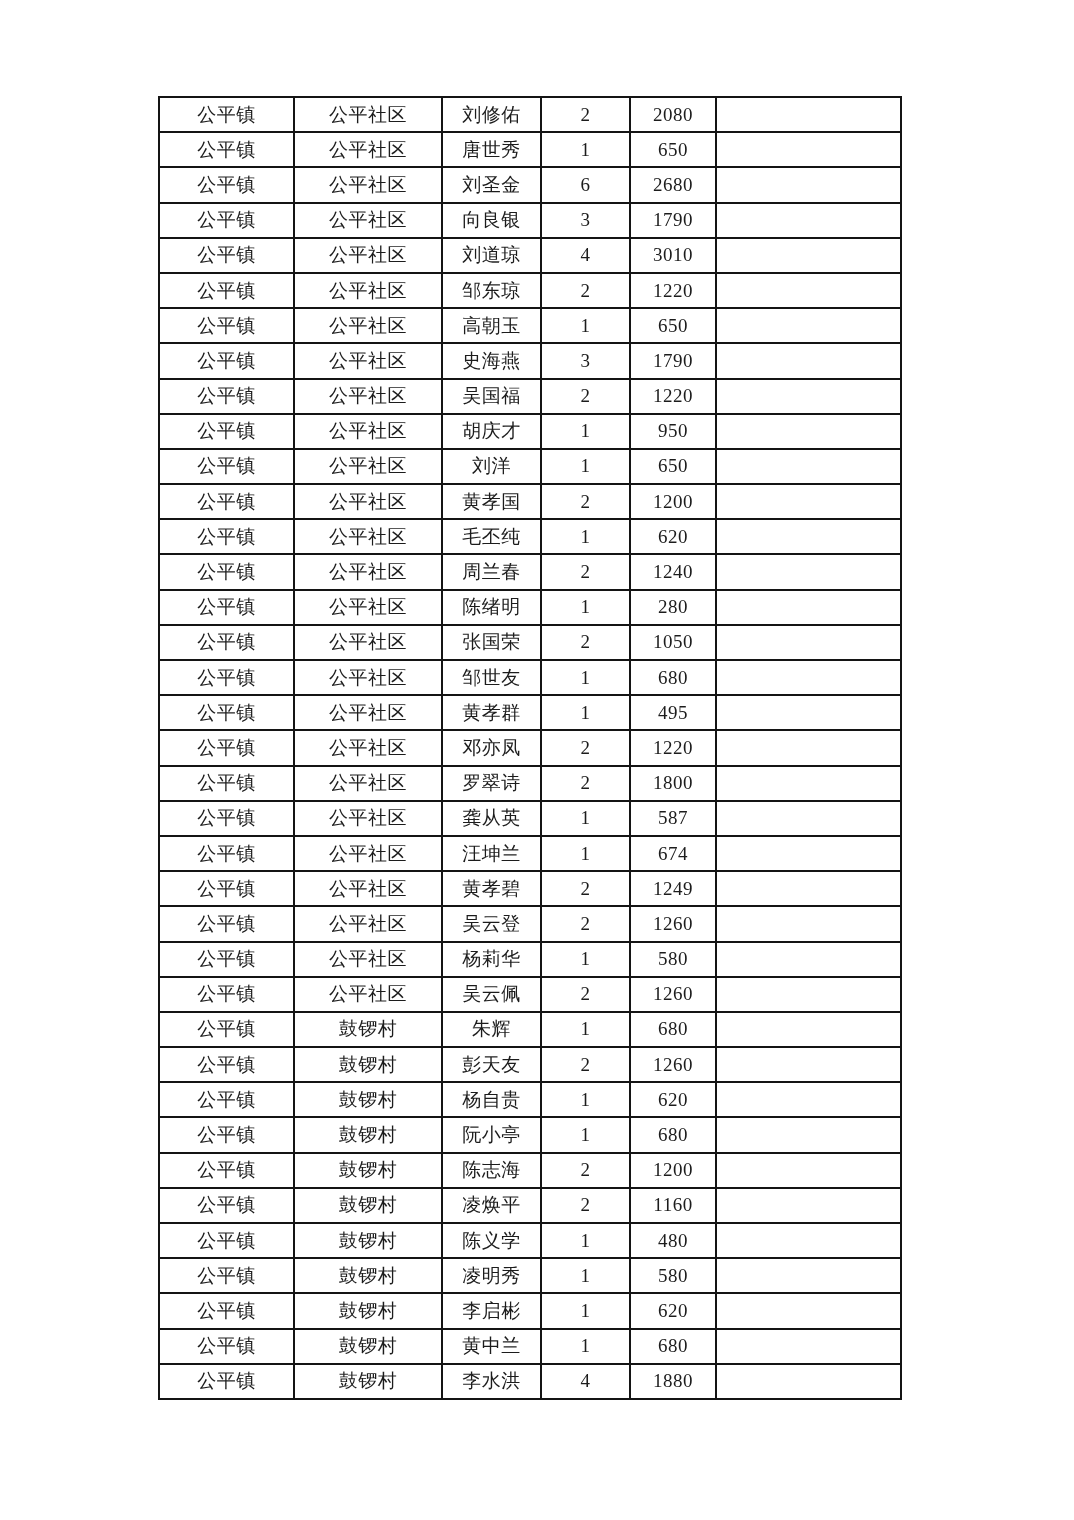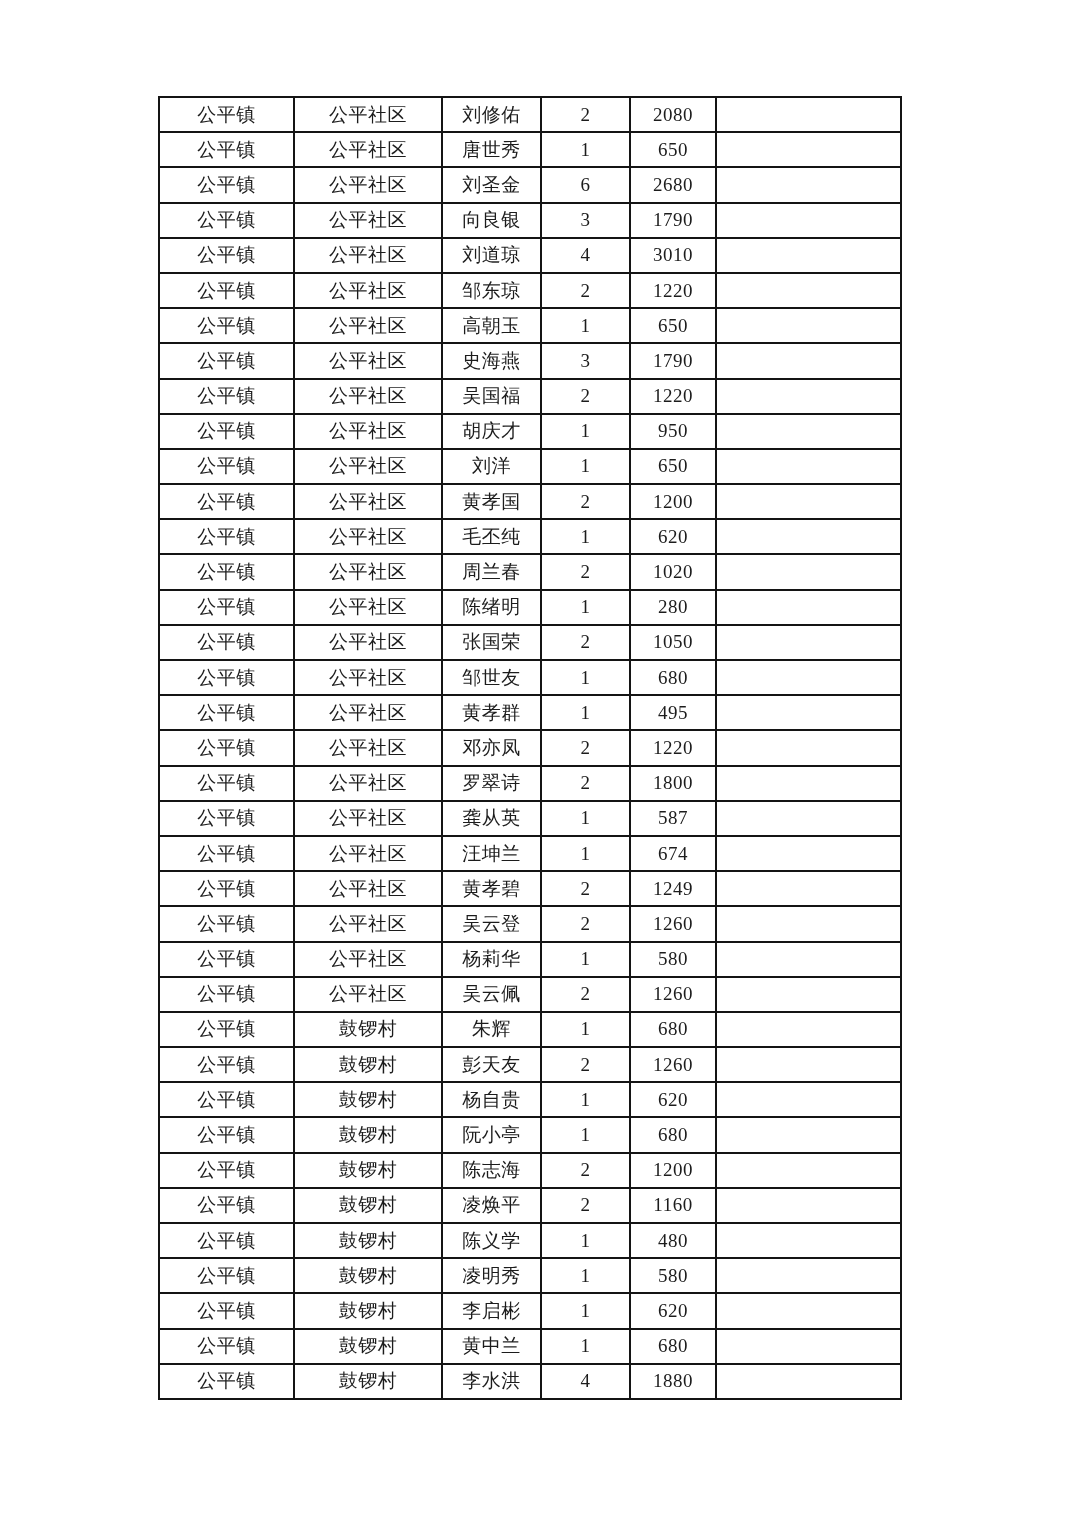--- a/index.html
+++ b/index.html
@@ -153,21 +153,21 @@
           <td>毛丕纯</td>
           <td>1</td>
           <td>620</td>
           <td></td>
         </tr>
         <tr>
           <td>公平镇</td>
           <td>公平社区</td>
           <td>周兰春</td>
           <td>2</td>
-          <td>1020</td>
+          <td>1240</td>
           <td></td>
         </tr>
         <tr>
           <td>公平镇</td>
           <td>公平社区</td>
           <td>陈绪明</td>
           <td>1</td>
           <td>280</td>
           <td></td>
         </tr>

